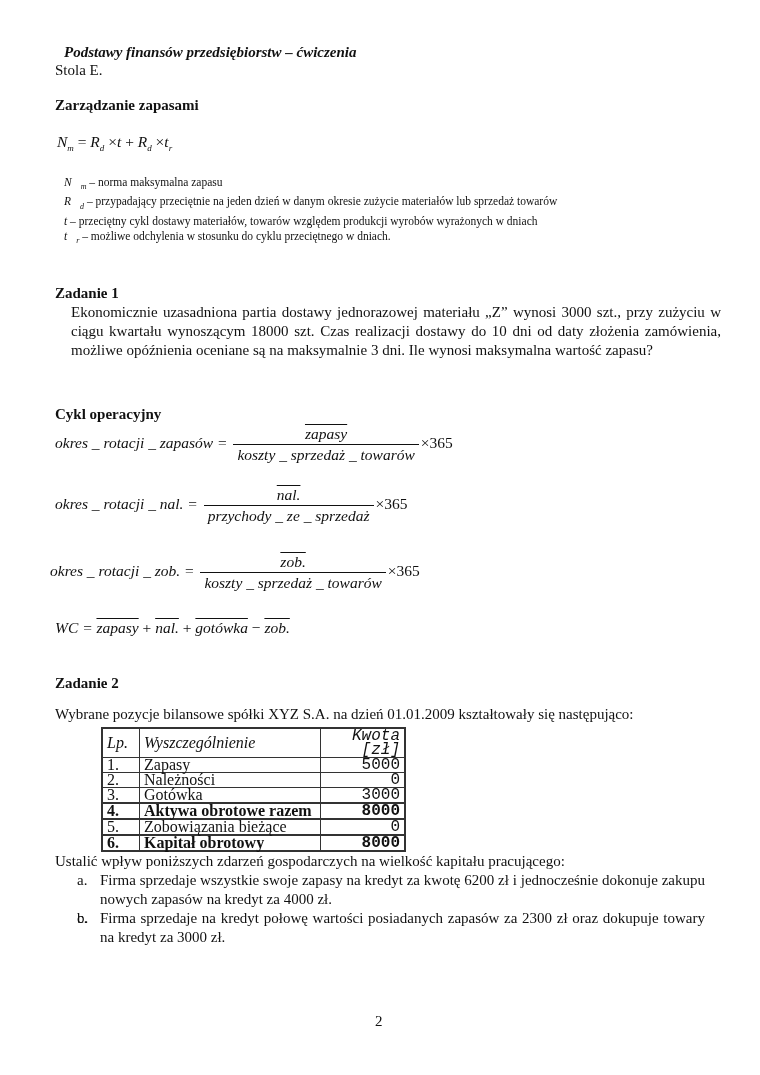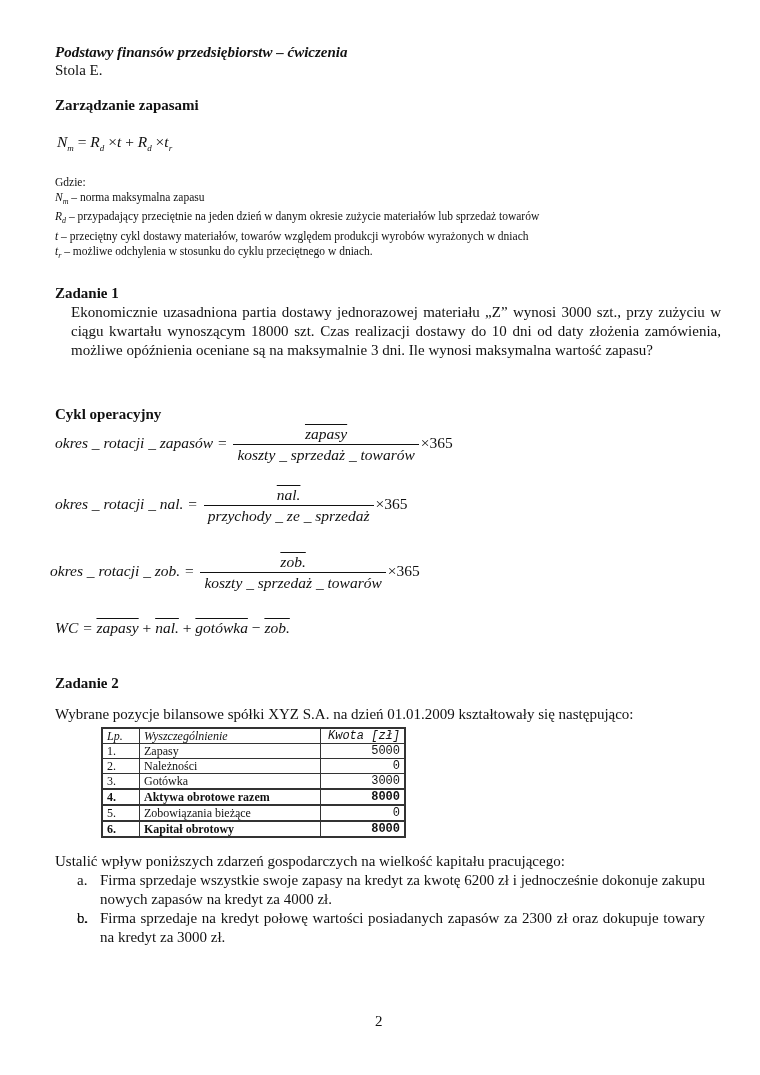--- a/index.html
+++ b/index.html
@@ -1,28 +1,28 @@
 <!DOCTYPE html>
 <html><head>
 <meta charset="utf-8">
 <style>
   html, body { margin:0; padding:0; background:#fff; }
   body { width:760px; height:1075px; position:relative; font-family:"Liberation Serif", "DejaVu Serif", serif; color:#111; font-size:15px; }
   .abs { position:absolute; }
-  .it { font-style:italic; }
+  .it { font-style:italic;margin-left:9px; }
   .b { font-weight:bold; }
   .small { font-size:11.5px; line-height:15px; }
   .para { width:650px; text-align:justify; line-height:19px; }
   .ov { text-decoration:overline; }
   .frac { display:inline-flex; flex-direction:column; align-items:center; vertical-align:middle; margin:0 2px; }
   .frac .num { padding:0 4px 1px; }
   .frac .den { border-top:1px solid #111; padding:1px 4px 0; }
   .eq { font-style:italic; font-size:15.5px; white-space:nowrap; }
   .eq .up { font-style:normal; }
-  table.bal { border-collapse:collapse; font-size:12px;border-radius:14px; }
+  table.bal { border-collapse:collapse; font-size:16px;border-radius:14px; }
   table.bal td { border:1px solid #333; padding:0 4px; height:14px; line-height:14px; }
   table.bal { border:2px solid #333; }
   .r { text-align:right;font-family:Liberation Mono, monospace; }
   ol.items { list-style:none; margin:0; padding:0; }
   ol.items li { position:relative; padding-left:45px; width:605px; text-align:justify; line-height:19px; }
   ol.items li .mark { position:absolute; left:22px; top:0; }
 </style>
 </head>
 <body>
 
@@ -34,21 +34,20 @@
   <span>N</span><sub style="font-size:9px">m</sub>
   <span class="up">=</span>
   <span>R</span><sub style="font-size:9px">d</sub>
   <span class="up">×</span><span>t</span>
   <span class="up">+</span>
   <span>R</span><sub style="font-size:9px">d</sub>
   <span class="up">×</span><span>t</span><sub style="font-size:9px">r</sub>
 </div>
 
 <div class="abs small" style="left:55px; top:175px;">
-  <div>Gdzie:</div>
   <div><span class="it">N</span><sub class="it" style="font-size:8px">m</sub><span> – norma maksymalna zapasu</span></div>
   <div><span class="it">R</span><sub class="it" style="font-size:8px">d</sub><span> – przypadający przeciętnie na jeden dzień w danym okresie zużycie materiałów lub sprzedaż towarów</span></div>
   <div><span class="it">t</span><span> – przeciętny cykl dostawy materiałów, towarów względem produkcji wyrobów wyrażonych w dniach</span></div>
   <div><span class="it">t</span><sub class="it" style="font-size:8px">r</sub><span> – możliwe odchylenia w stosunku do cyklu przeciętnego w dniach.</span></div>
 </div>
 
 <div class="abs b" style="left:55px; top:285px;">Zadanie 1</div>
 <div class="abs para" style="left:55px; top:303px;margin-left:16px;">Ekonomicznie uzasadniona partia dostawy jednorazowej materiału „Z” wynosi 3000 szt., przy zużyciu w ciągu kwartału wynoszącym 18000 szt. Czas realizacji dostawy do 10 dni od daty złożenia zamówienia, możliwe opóźnienia oceniane są na maksymalnie 3 dni. Ile wynosi maksymalna wartość zapasu?</div>
 
 <div class="abs b" style="left:55px; top:406px;">Cykl operacyjny</div>

